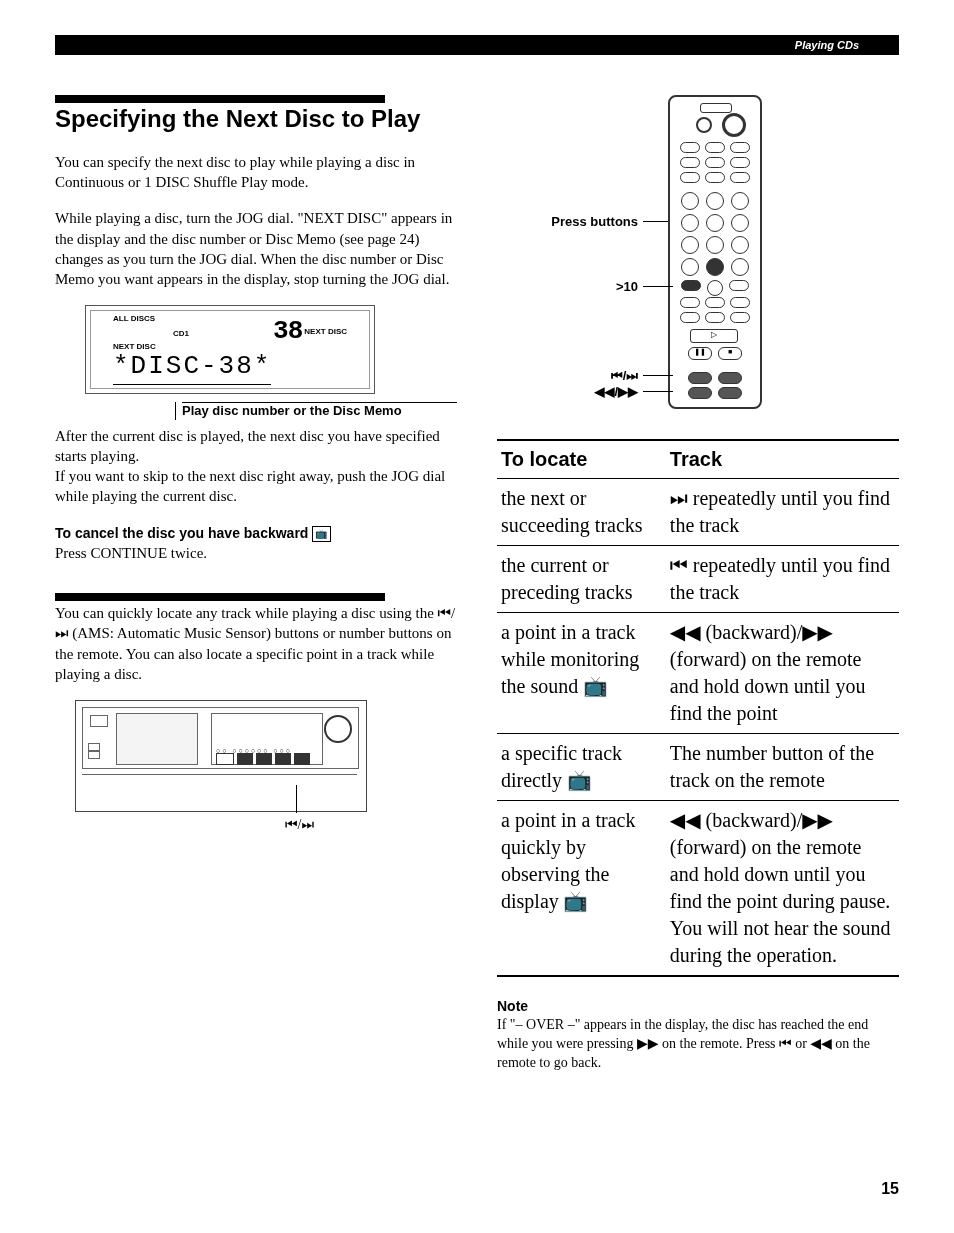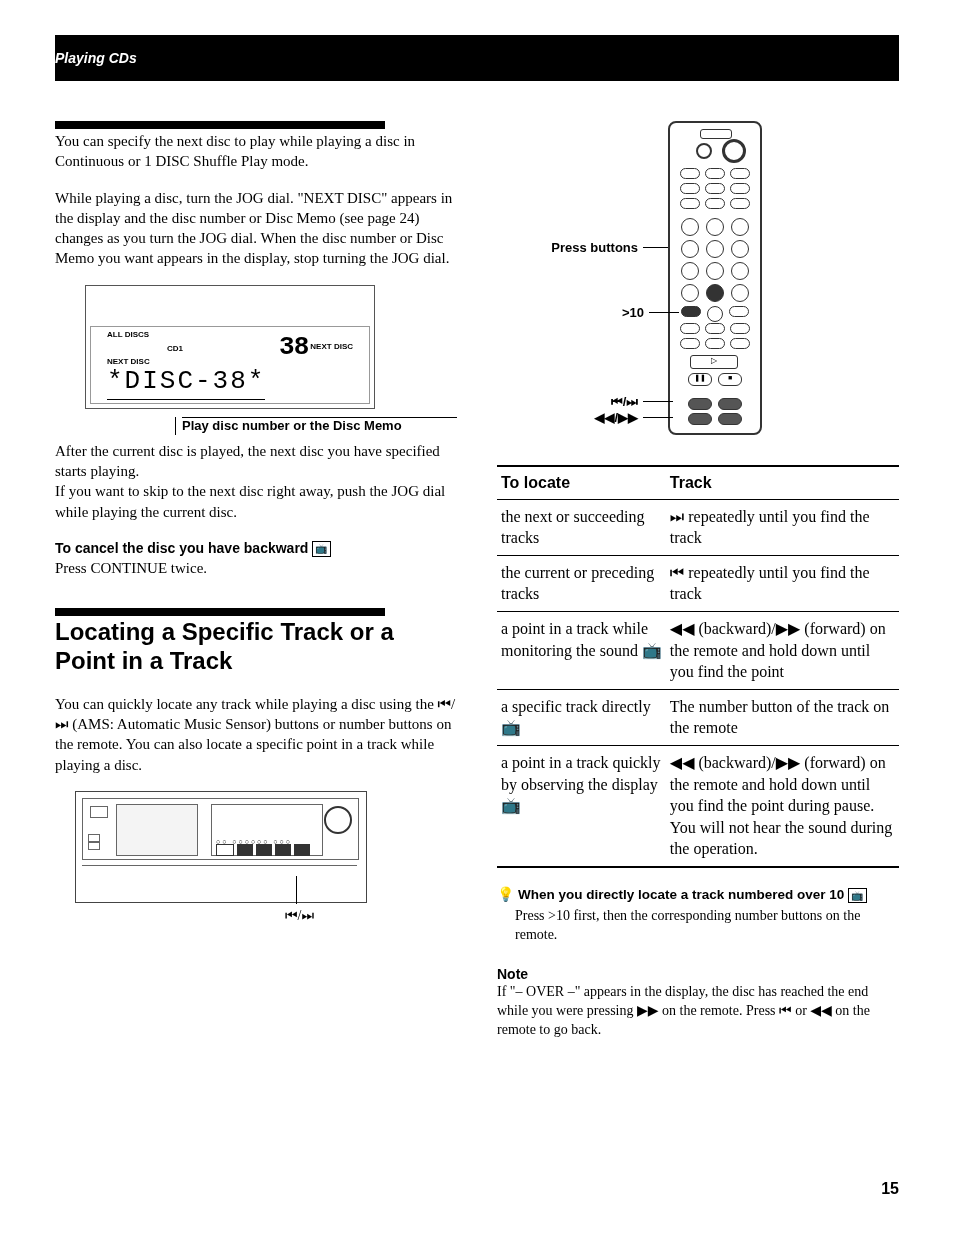--- a/index.html
+++ b/index.html
@@ -13,28 +13,29 @@
     line-height: 1.35;
   }
   .page {
     padding: 10px 55px 30px 55px;
     position: relative;
     min-height: 1180px;
   }
   .header-bar {
     background: #000;
     color: #fff;
-    height: 46px;
+    height: 20px;
     margin: 25px 0 40px 0;
     display: flex;
+    justify-content: flex-end;
     align-items: center;
     padding-right: 40px;
     font-weight: bold;
     font-style: italic;
-    font-size: 14px;
+    font-size: 11px;
     font-family: Arial, sans-serif;
   }
   .columns {
     display: flex;
     gap: 40px;
   }
   .col {
     flex: 1;
   }
   .section-rule {
@@ -58,23 +59,22 @@
   }
   .display-panel {
     border: 1px solid #555;
     margin: 6px 0 8px 30px;
     width: 280px;
     padding: 4px;
     font-family: Arial, sans-serif;
   }
   .display-inner {
     border: 1px solid #999;
-    padding: 3px 16px;
+    padding: 3px 22px;
     background: #fff;
-    margin-top: 36px;
   }
   .disp-top {
     display: flex;
     justify-content: space-between;
     align-items: flex-start;
   }
   .disp-small { font-size: 8px; font-weight: bold; }
   .disp-big { font-size: 26px; font-family: 'Courier New', monospace; font-weight: bold; letter-spacing: -1px; }
   .disp-main {
     font-family: 'Courier New', monospace;
@@ -128,21 +128,21 @@
     width: 100px;
   }
   .remote-label .line {
     position: absolute;
     border-top: 1px solid #000;
     left: 105px;
   }
   .locate-table {
     width: 100%;
     border-collapse: collapse;
-    font-size: 16px;
+    font-size: 20px;
   }
   .locate-table th {
     text-align: left;
     font-family: Arial, sans-serif;
     font-weight: bold;
     border-top: 2px solid #000;
     border-bottom: 1px solid #000;
     padding: 5px 4px;
   }
   .locate-table td {
@@ -208,20 +208,21 @@
 
 <div class="page">
   <div class="header-bar">
     <span>Playing CDs</span>
   </div>
 
   <div class="columns">
 
     <div class="col">
       <div class="section-rule"></div>
+      <h2 class="section-title">Specifying the Next Disc to Play</h2>
 
       <p>You can specify the next disc to play while playing a disc in Continuous or 1 DISC Shuffle Play mode.</p>
       <p>While playing a disc, turn the JOG dial. "NEXT DISC" appears in the display and the disc number or Disc Memo (see page 24) changes as you turn the JOG dial. When the disc number or Disc Memo you want appears in the display, stop turning the JOG dial.</p>
 
       
       <div class="display-panel">
         <div class="display-inner">
           <div class="disp-top">
             <div>
               <div class="disp-small">ALL DISCS</div>
@@ -239,21 +240,20 @@
       <div class="disp-caption">Play disc number or the Disc Memo</div>
 
       <p style="margin-top:6px;margin-bottom:0">After the current disc is played, the next disc you have specified starts playing.</p>
       <p>If you want to skip to the next disc right away, push the JOG dial while playing the current disc.</p>
 
       <p class="sub-head" style="display:inline"><span>To cancel the disc you have backward</span> <span class="sym-box">📺</span></p>
       <div>Press CONTINUE twice.</div>
 
       <div style="height:30px"></div>
       <div class="section-rule"></div>
-      <h2 class="section-title">Locating a Specific Track or a Point in a Track</h2>
 
       <p>You can quickly locate any track while playing a disc using the ⏮/⏭ (AMS: Automatic Music Sensor) buttons or number buttons on the remote. You can also locate a specific point in a track while playing a disc.</p>
 
       
       <div class="unit-diagram">
         <div style="position:absolute;left:6px;top:6px;width:275px;height:60px;border:1px solid #666"></div>
         <div style="position:absolute;left:14px;top:14px;width:16px;height:10px;border:1px solid #666"></div>
         <div style="position:absolute;left:12px;top:42px;width:10px;height:6px;border:1px solid #666"></div>
         <div style="position:absolute;left:12px;top:50px;width:10px;height:6px;border:1px solid #666"></div>
         <div style="position:absolute;left:40px;top:12px;width:80px;height:50px;border:1px solid #666;background:#f4f4f4"></div>
@@ -349,21 +349,21 @@
           <div class="r-row" style="top:290px;justify-content:center;gap:6px">
             <div class="r-pill" style="width:22px;height:10px;background:#555"></div>
             <div class="r-pill" style="width:22px;height:10px;background:#555"></div>
           </div>
         </div>
 
         <div class="remote-label" style="top:118px;left:0">
           <span>Press buttons</span>
           <div class="line" style="top:8px;width:25px"></div>
         </div>
-        <div class="remote-label" style="top:183px;left:6px">
+        <div class="remote-label" style="top:183px;left:0">
           <span>&gt;10</span>
           <div class="line" style="top:8px;width:30px"></div>
         </div>
         <div class="remote-label" style="top:272px;left:0">
           <span>⏮/⏭</span>
           <div class="line" style="top:8px;width:30px"></div>
         </div>
         <div class="remote-label" style="top:288px;left:0">
           <span>◀◀/▶▶</span>
           <div class="line" style="top:8px;width:30px"></div>
@@ -394,25 +394,20 @@
               <td>a specific track directly 📺</td>
               <td>The number button of the track on the remote</td>
             </tr>
           <tr>
               <td>a point in a track quickly by observing the display 📺</td>
               <td>◀◀ (backward)/▶▶ (forward) on the remote and hold down until you find the point during pause. You will not hear the sound during the operation.</td>
             </tr>
         </tbody>
       </table>
 
-      <div class="tip-box">
-        <span>💡</span>
-        <span class="tip-head"><span>When you directly locate a track numbered over 10</span> <span class="sym-box">📺</span></span>
-        <div class="tip-body">Press &gt;10 first, then the corresponding number buttons on the remote.</div>
-      </div>
 
       <div class="note-head">Note</div>
       <div class="note-body">If "– OVER –" appears in the display, the disc has reached the end while you were pressing ▶▶ on the remote. Press ⏮ or ◀◀ on the remote to go back.</div>
     </div>
   </div>
 
   <div class="page-number">15</div>
 </div>
 
 </body></html>

